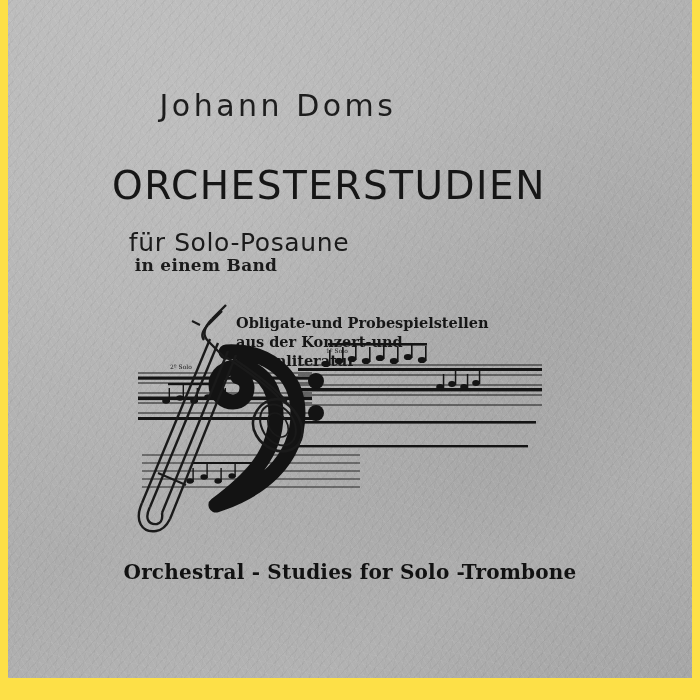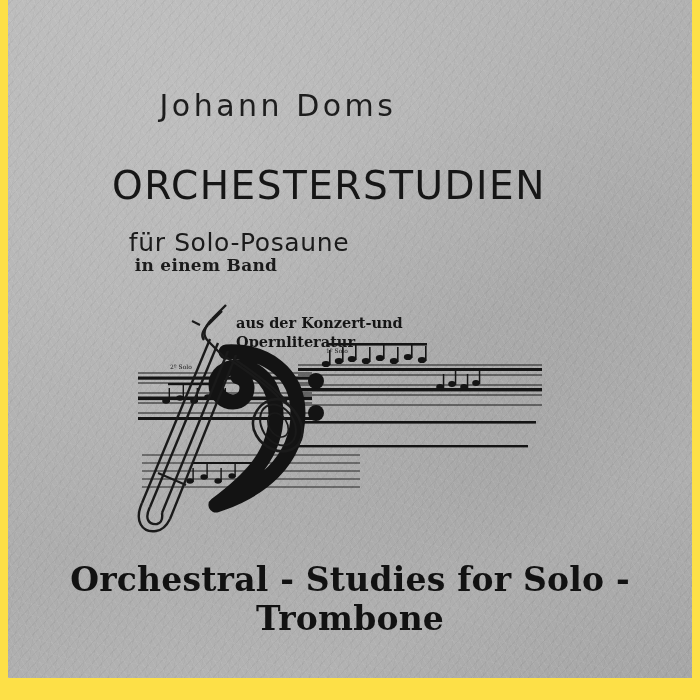--- a/index.html
+++ b/index.html
@@ -122,21 +122,21 @@
     width: 420px;
     height: 260px;
   }
 
   .bottom-title {
     position: absolute;
     left: 0;
     top: 560px;
     width: 100%;
     text-align: center;
-    font-size: 33px;
+    font-size: 20px;
     letter-spacing: 0.2px;
     color: #121212;
     font-family: "DejaVu Serif", serif;
     font-weight: 700;
   }
 </style>
 </head>
 <body>
 
 <div class="page">
@@ -144,20 +144,21 @@
 
     <div class="author">Johann Doms</div>
 
     <div class="main-title">ORCHESTERSTUDIEN</div>
 
     <div class="subtitle-1">für Solo-Posaune</div>
 
     <div class="subtitle-2">in einem Band</div>
 
     <div class="blurb">
+      <div>Obligate-und Probespielstellen</div>
       <div>aus der Konzert-und Opernliteratur</div>
     </div>
 
     <div class="artwork">
       <svg viewBox="0 0 420 260" width="420" height="260" xmlns="http://www.w3.org/2000/svg">
 
         <g stroke="#1a1a1a" stroke-width="1" fill="none">
           <line x1="8" y1="78" x2="182" y2="78"></line>
           <line x1="8" y1="88" x2="182" y2="88"></line>
           <line x1="8" y1="98" x2="182" y2="98"></line>

